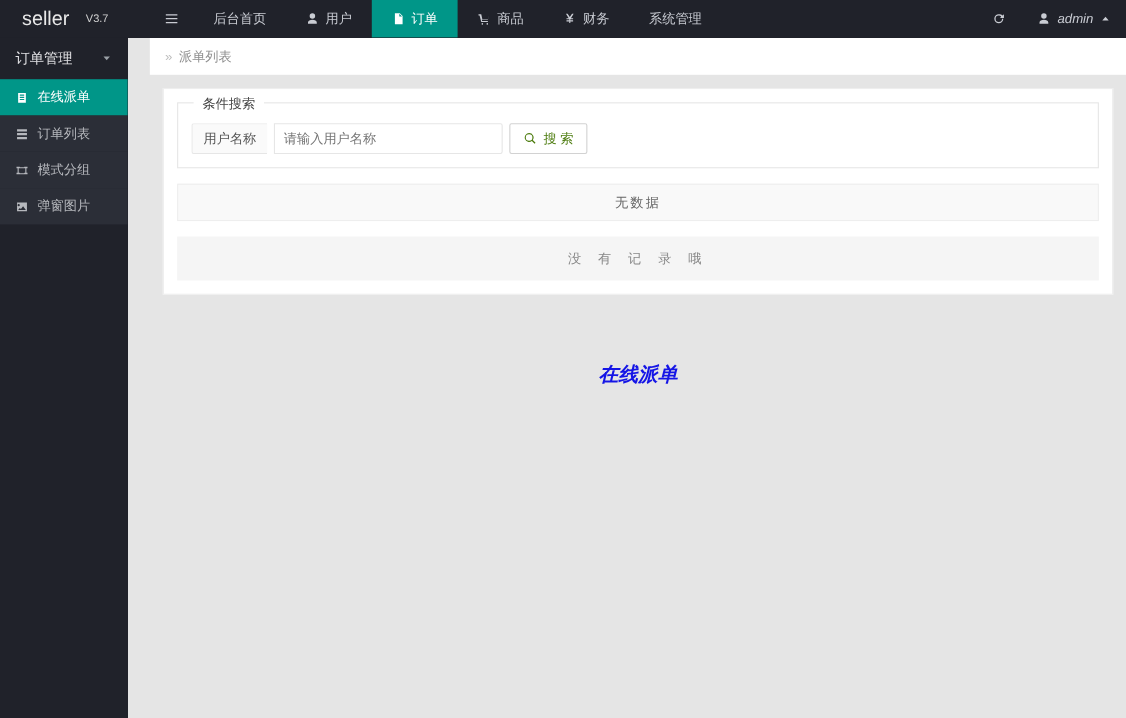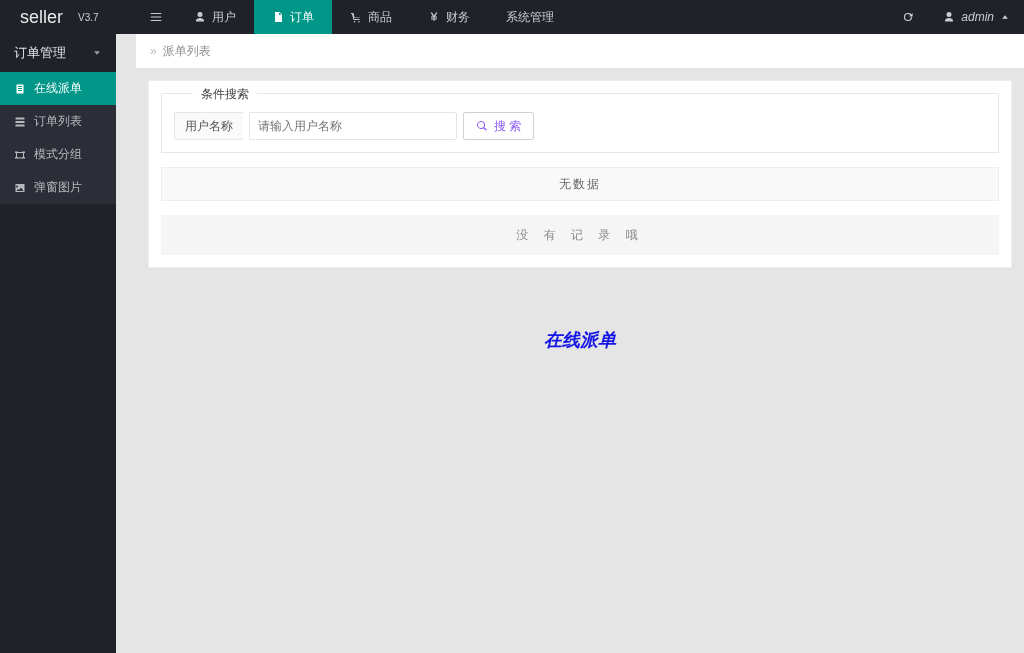--- a/index.html
+++ b/index.html
@@ -126,21 +126,21 @@
     padding: 12px;
   }
   .fieldset {
     border: 1px solid #e6e6e6;
     padding: 12px;
     position: relative;
   }
   .fieldset-title {
     position: absolute;
     top: -8px;
-    left: 31px;
+    left: 14px;
     background: #fff;
     padding: 0 8px;
     color: #444;
     font-size: 12px;
   }
   .search-row {
     display: flex;
     align-items: stretch;
     gap: 6px;
     margin-top: 6px;
@@ -167,21 +167,21 @@
     height: 28px;
   }
   .btn {
     border: 1px solid #d2d2d2;
     background: #fff;
     padding: 0 12px;
     display: inline-flex;
     align-items: center;
     gap: 6px;
     cursor: pointer;
-    color: #8b5cf6;
+    color: #4d7c0f;
     font-size: 12px;
     border-radius: 2px;
     height: 28px;
   }
   .btn svg { fill: currentColor; }
 
   .thead {
     margin-top: 14px;
     background: #f9f9f9;
     border: 1px solid #eee;
@@ -223,20 +223,23 @@
   <div class="logo">
     <span>seller</span>
     <sup>V3.7</sup>
   </div>
   <div class="hb-cell">
     <svg width="14" height="14" viewBox="0 0 24 24">
         <path d="M3 5h18v2H3V5zm0 6h18v2H3v-2zm0 6h18v2H3v-2z"></path>
       </svg>
   </div>
   <div class="nav">
+    <div class="nav-item">
+      <span>后台首页</span>
+    </div>
     <div class="nav-item">
       <svg width="12" height="12" viewBox="0 0 24 24">
           <path d="M12 12a5 5 0 1 0-5-5 5 5 0 0 0 5 5zm0 2c-4 0-8 2-8 5v2h16v-2c0-3-4-5-8-5z"></path>
         </svg>
       <span>用户</span>
     </div>
     <div class="nav-item active">
       <svg width="12" height="12" viewBox="0 0 24 24">
           <path d="M6 2h9l5 5v15H6V2zm8 1v5h5l-5-5zM8 11h8v2H8v-2zm0 4h8v2H8v-2z"></path>
         </svg>

